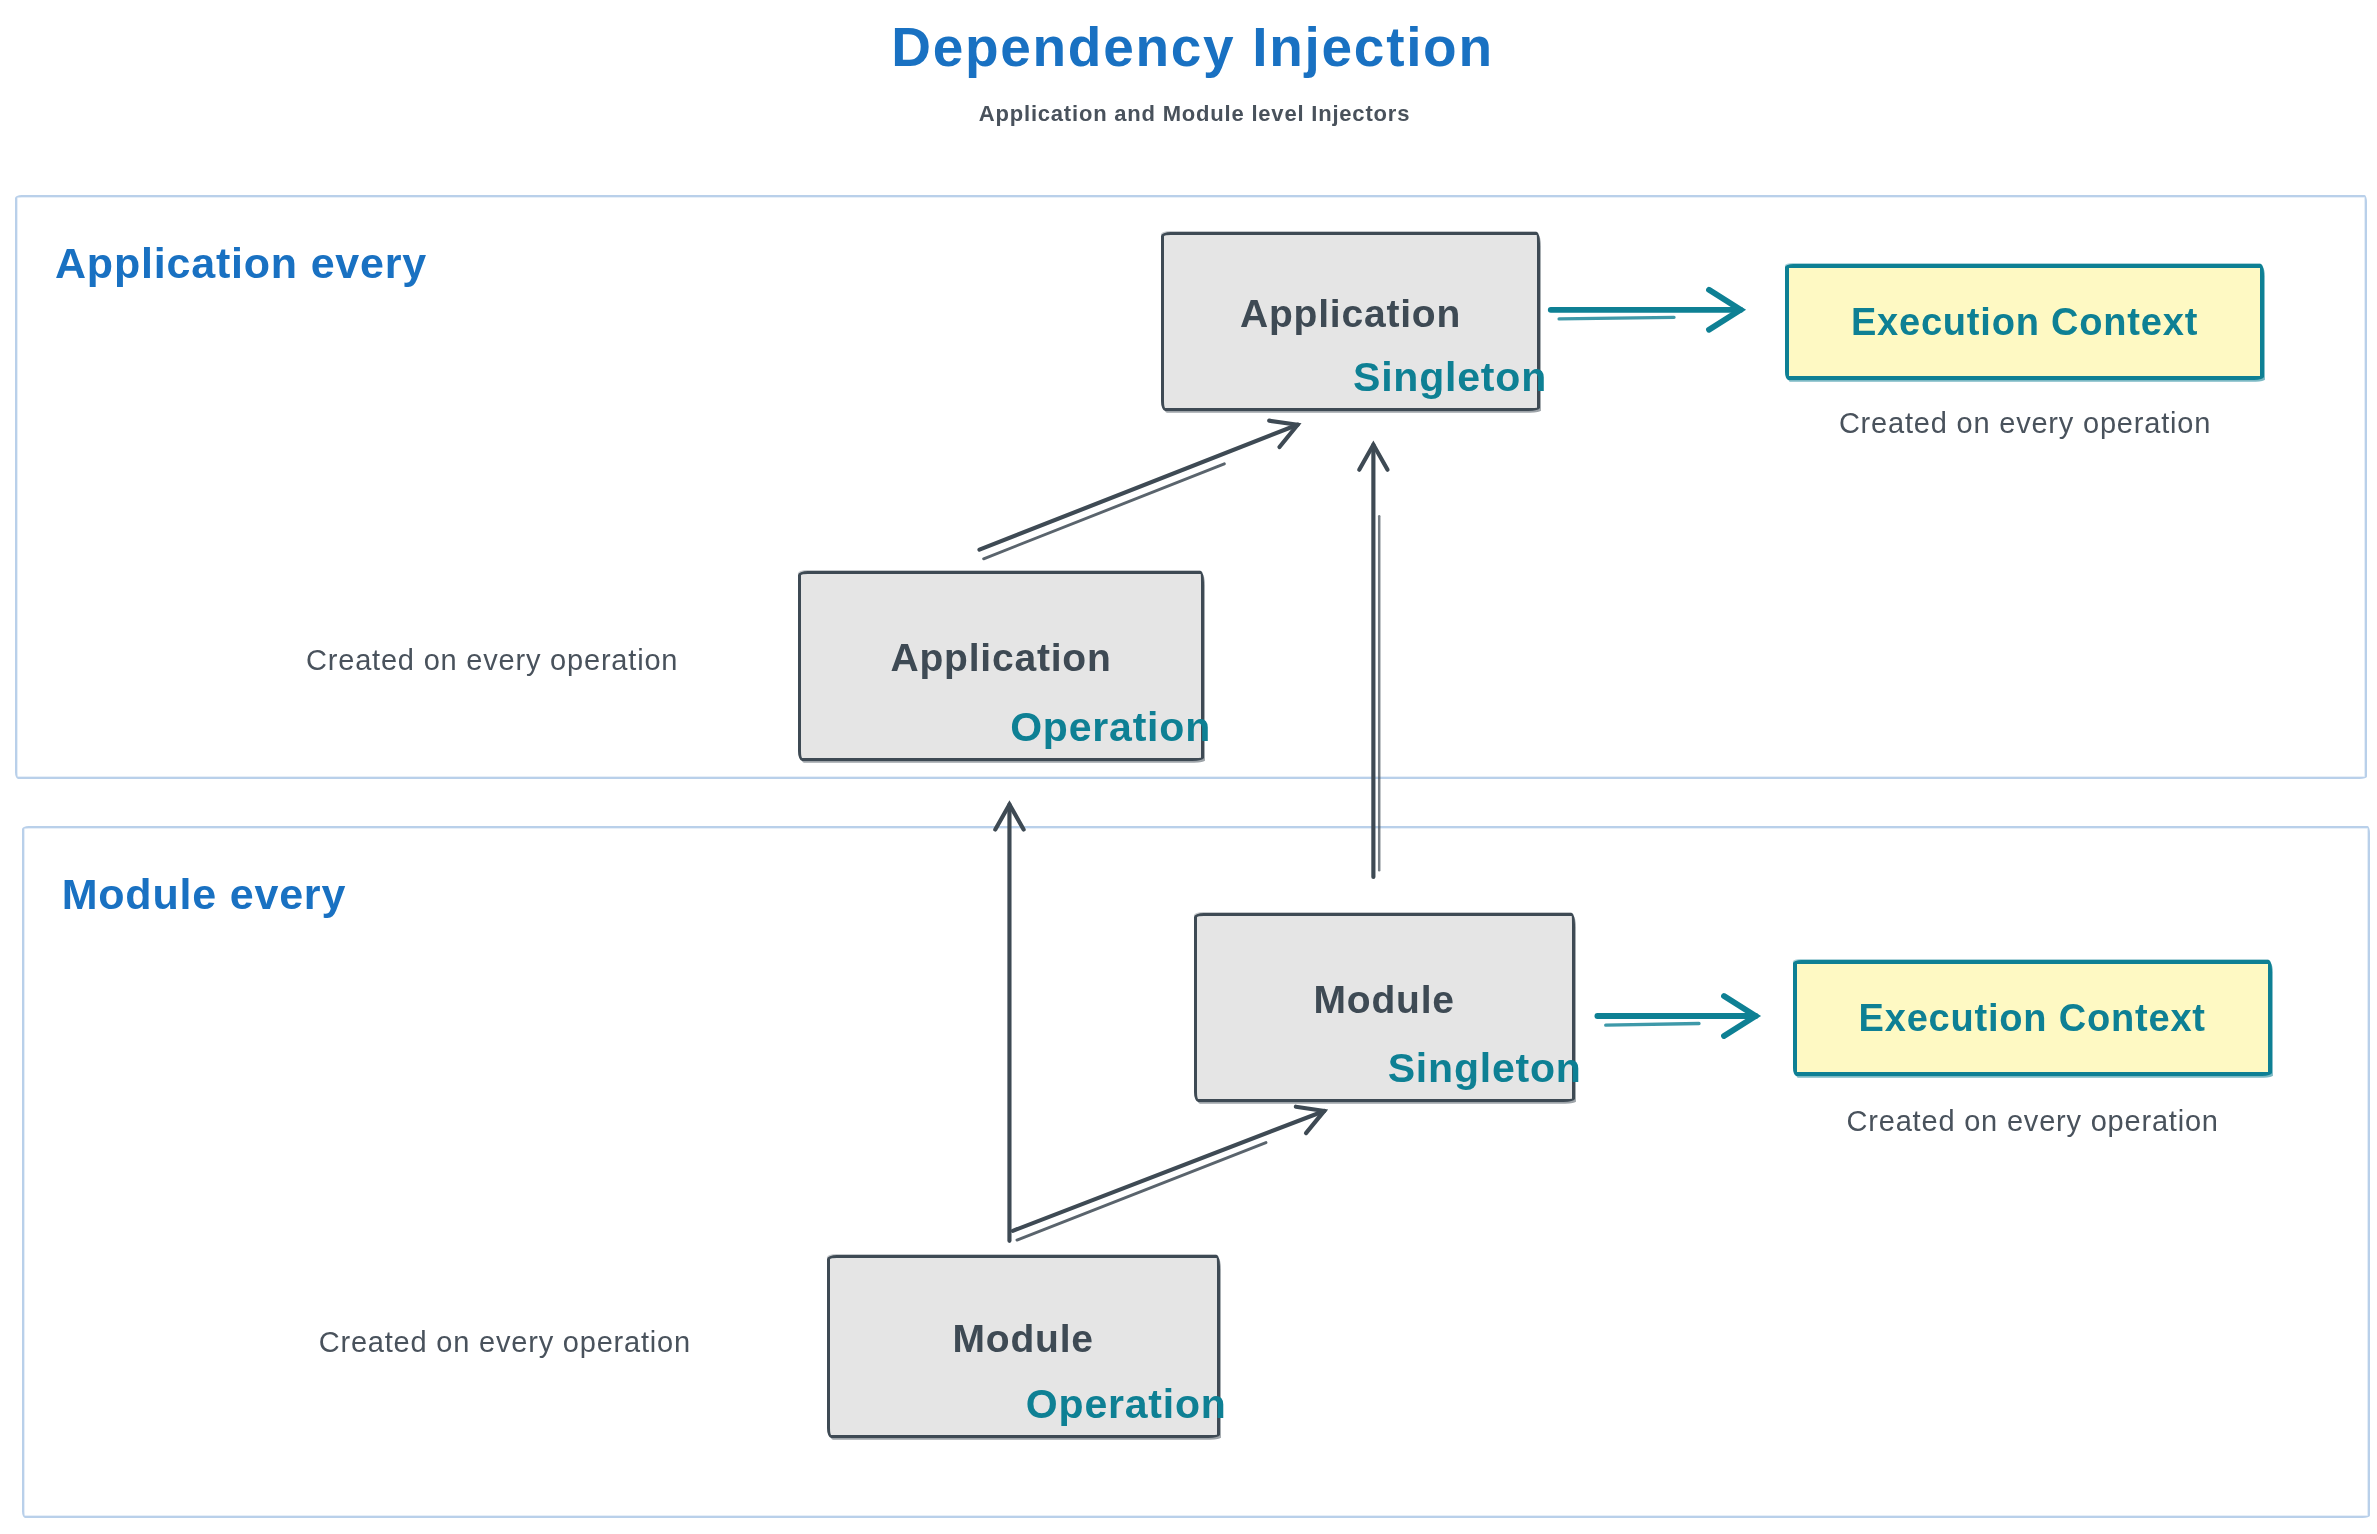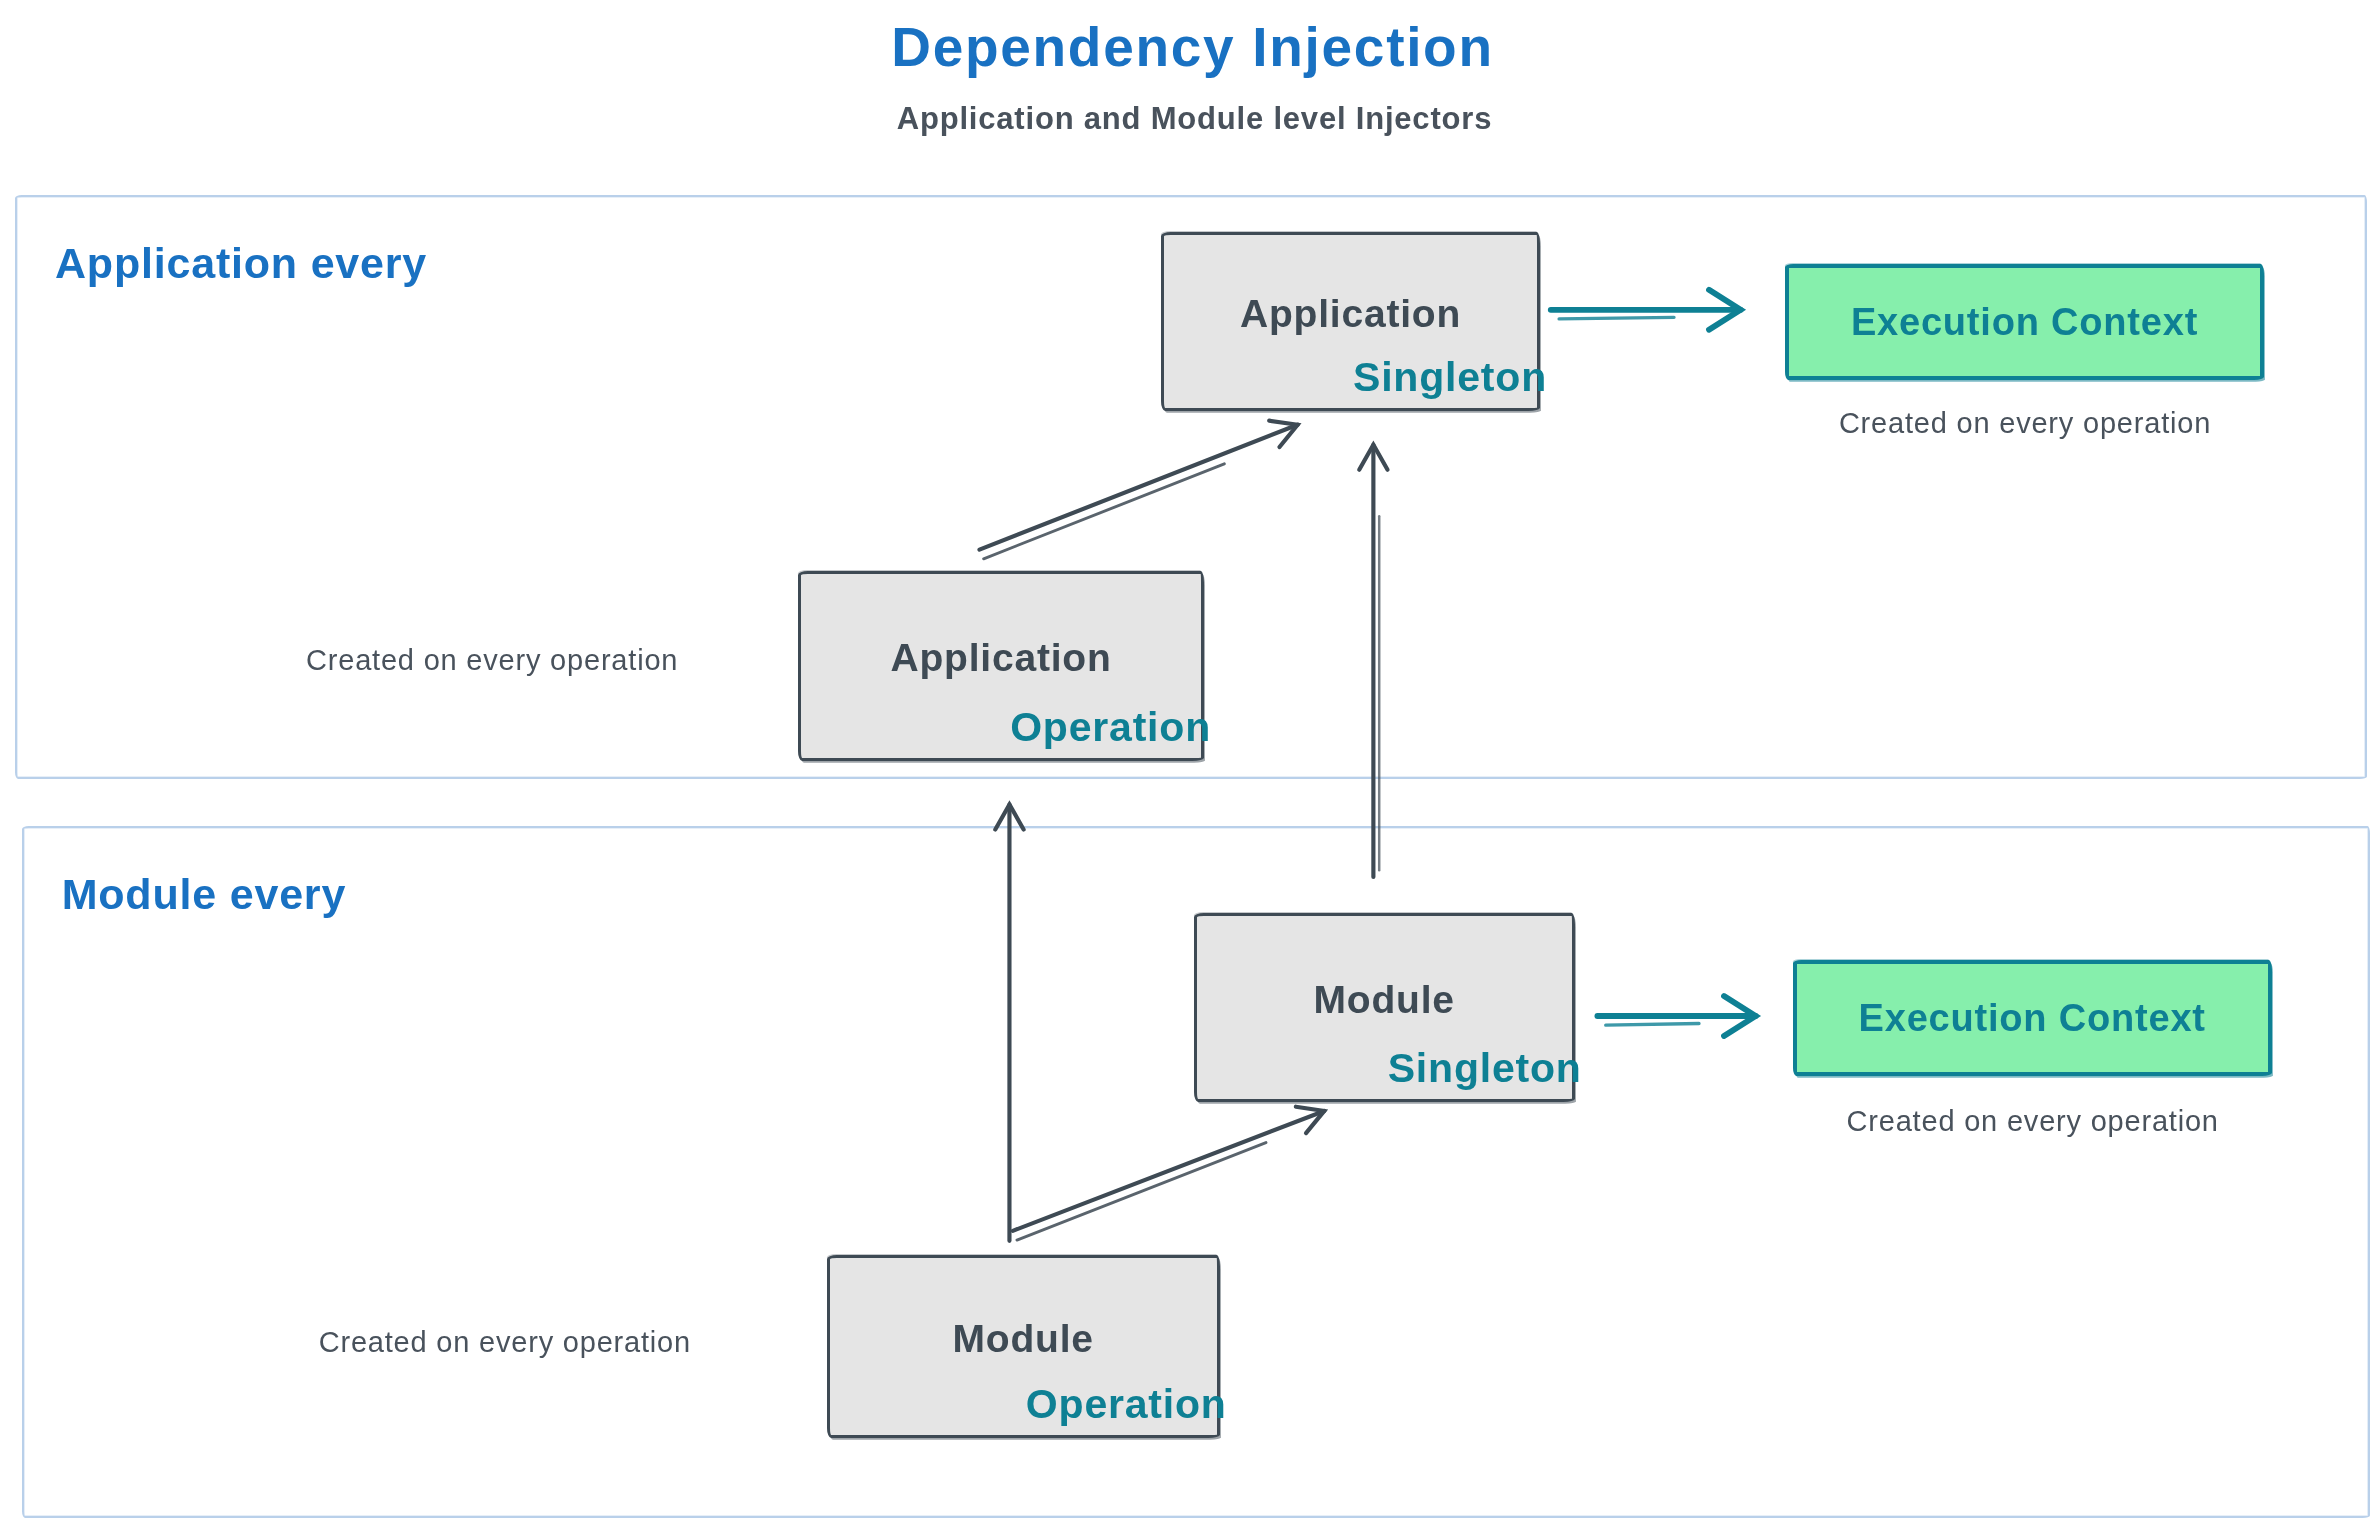--- a/index.html
+++ b/index.html
@@ -18,21 +18,21 @@
     color:var(--ink);
     overflow:hidden;
   }
   
   .heading{position:absolute;left:0;right:0;top:15px;text-align:center;}
   .title{
     font-size:55px;font-weight:700;color:var(--blue);
     letter-spacing:1.7px;margin:0;padding-left:8px;
   }
   .subtitle{
-    margin-top:21.7px;font-size:31px;font-weight:700;
+    margin-top:21.7px;font-size:22px;font-weight:700;
     color:#49525c;letter-spacing:0.8px;margin-left:12px;
   }
   
   .level{
     position:absolute;
     border:2.1px solid var(--frame);
     border-radius:6.7px 2.5px 7.5px 3.3px / 3.3px 7.5px 2.5px 6.7px;
     box-shadow:0 0 0 0.8px rgba(185,208,234,.45) inset;
     background:transparent;
   }
@@ -59,21 +59,21 @@
   .node .scope{
     position:absolute;right:-15px;bottom:6.7px;
     font-size:41px;font-weight:700;color:var(--teal);
     letter-spacing:0.8px;background:transparent;padding:0 5px;
   }
   .ec{
     position:absolute;
     border:4.2px solid var(--teal);
     border-radius:8.3px 3.3px 10px 3.3px / 3.3px 10px 3.3px 8.3px;
     box-shadow:1.7px 2.5px 0 -0.8px rgba(14,128,148,.55), -0.8px -1.7px 0 -0.8px rgba(14,128,148,.35);
-    background:#86efac;
+    background:#fef9c3;
     display:flex;align-items:center;justify-content:center;
   }
   .ec .ec-label{
     font-size:38px;font-weight:700;color:var(--teal);letter-spacing:0.8px;
   }
   .caption{
     position:absolute;
     font-size:29px;font-weight:400;color:#49525c;
     letter-spacing:0.8px;white-space:nowrap;
   }

